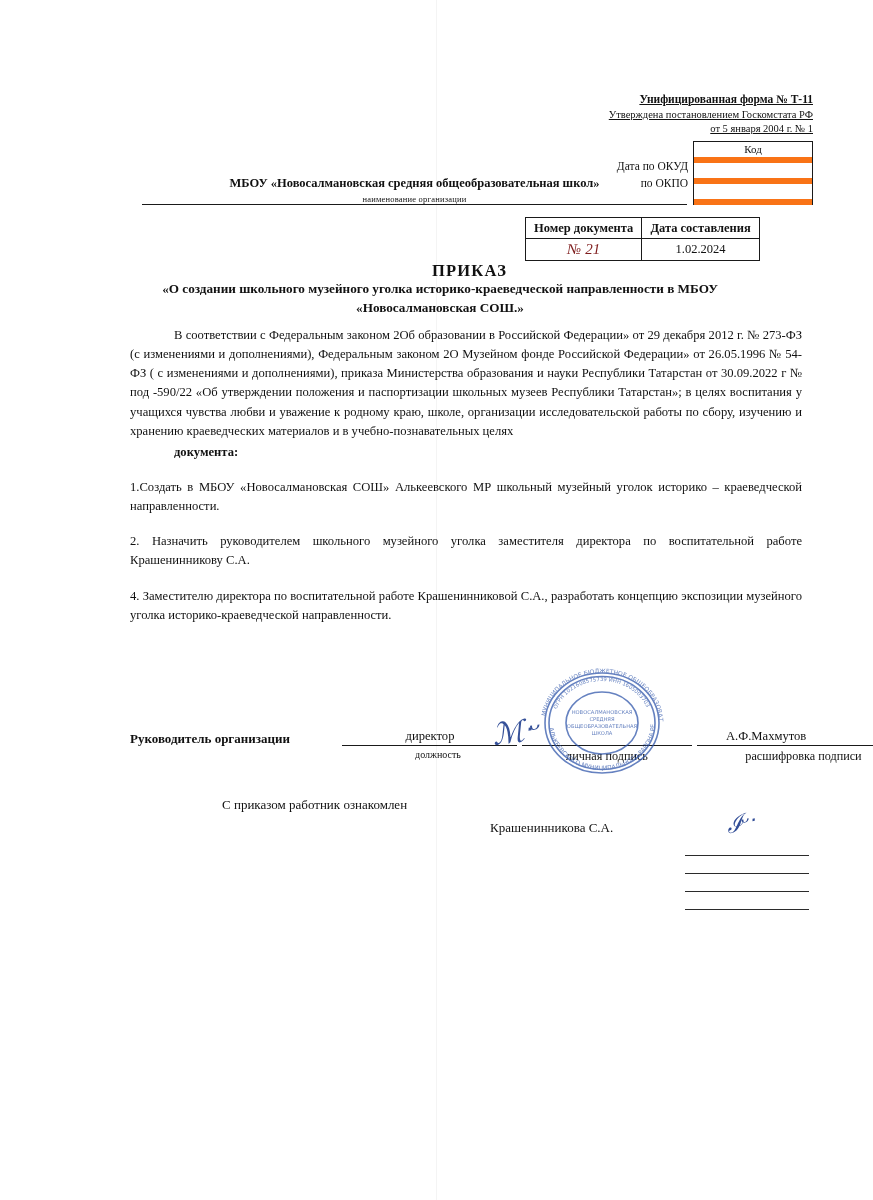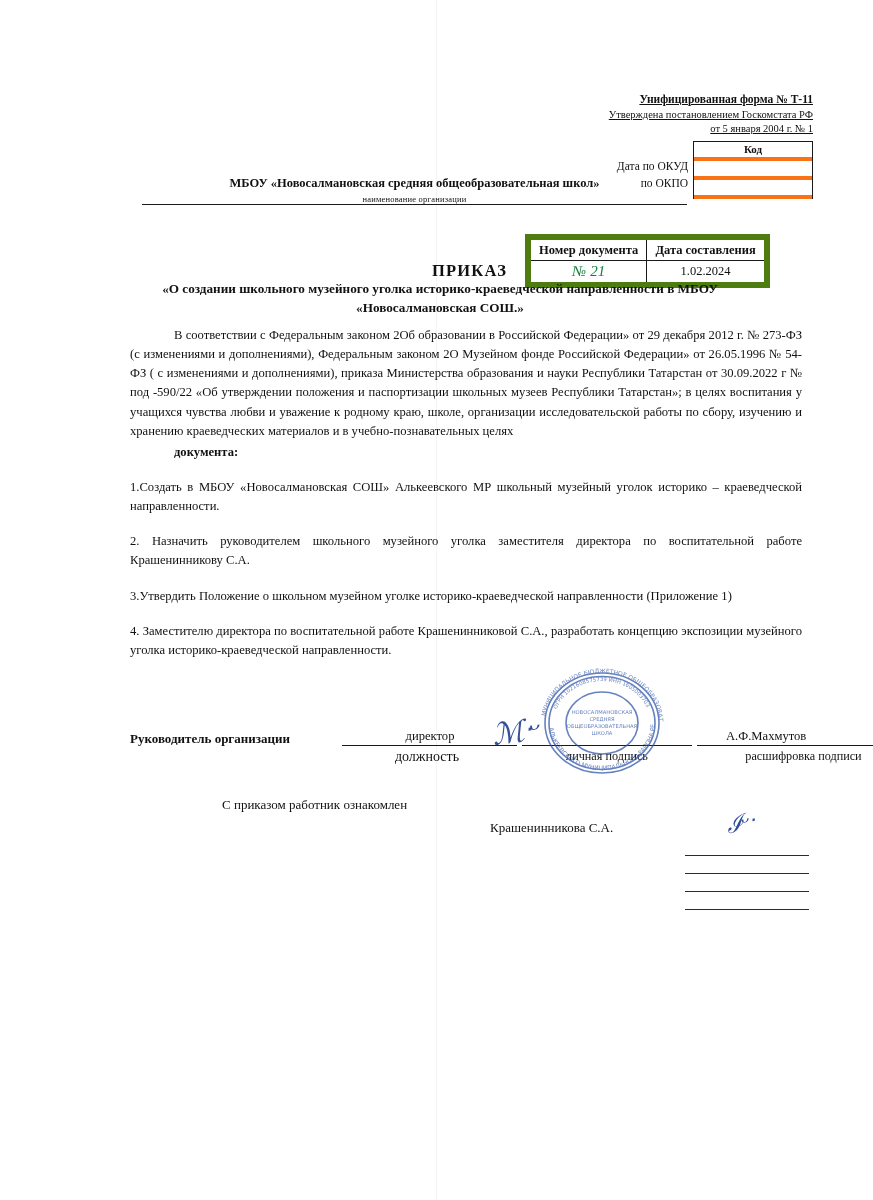--- a/index.html
+++ b/index.html
@@ -48,22 +48,21 @@
     right: 60px;
     width: 118px;
     border: 1px solid #1a1a1a;
     border-bottom: none;
     font-size: 11px;
     text-align: center;
   }
   .code-table .cell {
     height: 15px;
     line-height: 15px;
-    border-bottom: 4px solid #f97316;
-    font-weight: bold;
+    border-bottom: 6px solid #f97316;
   }
   .code-table .cell.empty { height: 15px; }
 
   .okud-labels {
     position: absolute;
     top: 158px;
     right: 185px;
     text-align: right;
     font-size: 11.5px;
     line-height: 1.45;
@@ -88,38 +87,38 @@
     left: 142px;
     width: 545px;
     text-align: center;
     font-size: 8.5px;
     letter-spacing: 0.2px;
   }
 
   
   .doc-table {
     position: absolute;
-    top: 234px;
+    top: 217px;
     left: 525px;
-    border: 6px solid #4d7c0f;
+    border: 1px solid #4d7c0f;
     border-collapse: collapse;
     font-size: 12.5px;
   }
   .doc-table td {
     border: 1px solid #1a1a1a;
     text-align: center;
     padding: 2px 8px;
     height: 16px;
   }
   .doc-table td.head { font-weight: bold; }
   .doc-table td.num-val {
     font-family: "Liberation Serif", serif;
     font-style: italic;
     font-size: 15px;
-    color: #15803d;
+    color: #7f1d1d;
   }
   .doc-table td.date-val { font-size: 12.5px; }
 
   .prikaz-word {
     position: absolute;
     top: 236px;
     left: 432px;
     font-size: 16.5px;
     font-weight: bold;
     letter-spacing: 1.2px;
@@ -206,24 +205,24 @@
   }
   .sig-name {
     position: absolute;
     top: -2px;
     left: 596px;
     font-size: 12.6px;
   }
   .cap-pos {
     position: absolute;
     top: 18px;
-    left: 232px;
+    left: 243px;
     width: 130px;
     text-align: center;
-    font-size: 14px;
+    font-size: 10px;
   }
   .cap-sign {
     position: absolute;
     top: 18px;
     left: 392px;
     width: 170px;
     text-align: center;
     font-size: 12.2px;
   }
   .cap-decode {
@@ -349,21 +348,20 @@
   </tbody>
     </table>
 
   <div class="doc-title">«О создании школьного музейного уголка историко-краеведческой направленности в МБОУ «Новосалмановская СОШ.»</div>
 
   <div class="body-wrap">
     <p class="p-first">В соответствии с Федеральным законом 2Об образовании в Российской Федерации» от 29 декабря 2012 г. № 273-ФЗ (с изменениями и дополнениями), Федеральным законом 2О Музейном фонде Российской Федерации» от 26.05.1996 № 54-ФЗ ( с изменениями и дополнениями), приказа Министерства образования и науки Республики Татарстан от 30.09.2022 г № под -590/22 «Об утверждении положения и паспортизации школьных музеев Республики Татарстан»; в целях воспитания у учащихся чувства любви и уважение к родному краю, школе, организации исследовательской работы по сбору, изучению и хранению краеведческих материалов и в учебно-познавательных целях</p>
     <p class="prikazivayu">документа:</p>
     <p class="item">1.Создать в МБОУ «Новосалмановская СОШ» Алькеевского МР школьный музейный уголок историко – краеведческой направленности.</p>
     <p class="item">2. Назначить руководителем школьного музейного уголка заместителя директора по воспитательной работе Крашенинникову С.А.</p>
-    <p class="item">3.Утвердить Положение о школьном музейном уголке историко-краеведческой направленности (Приложение 1)</p>
     <p class="item">4. Заместителю директора по воспитательной работе  Крашенинниковой С.А., разработать концепцию экспозиции музейного уголка историко-краеведческой направленности.</p>
   </div>
 
   <div class="sig-row">
     <div class="sig-label">Руководитель организации</div>
     <div class="sig-line-1"></div>
     <div class="sig-pos-val">директор</div>
     <div class="sig-line-2"></div>
     <div class="sig-line-3"></div>
     <div class="sig-name">А.Ф.Махмутов</div>

